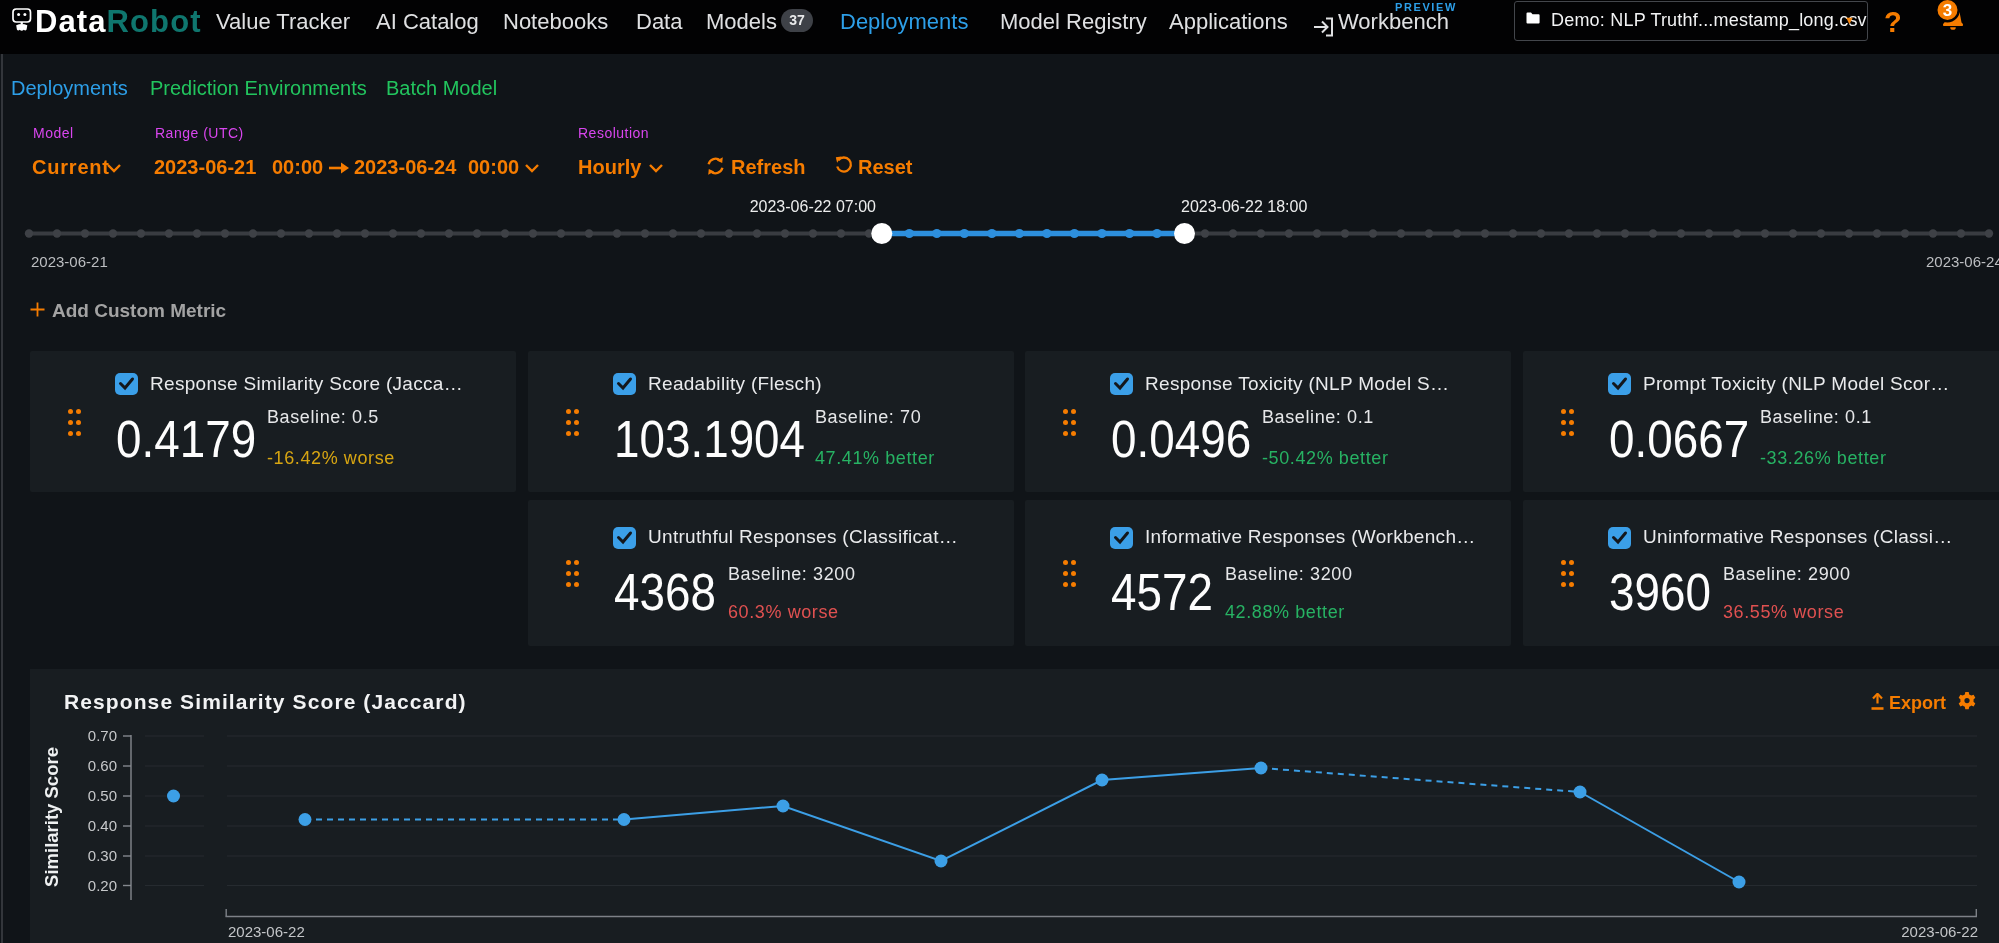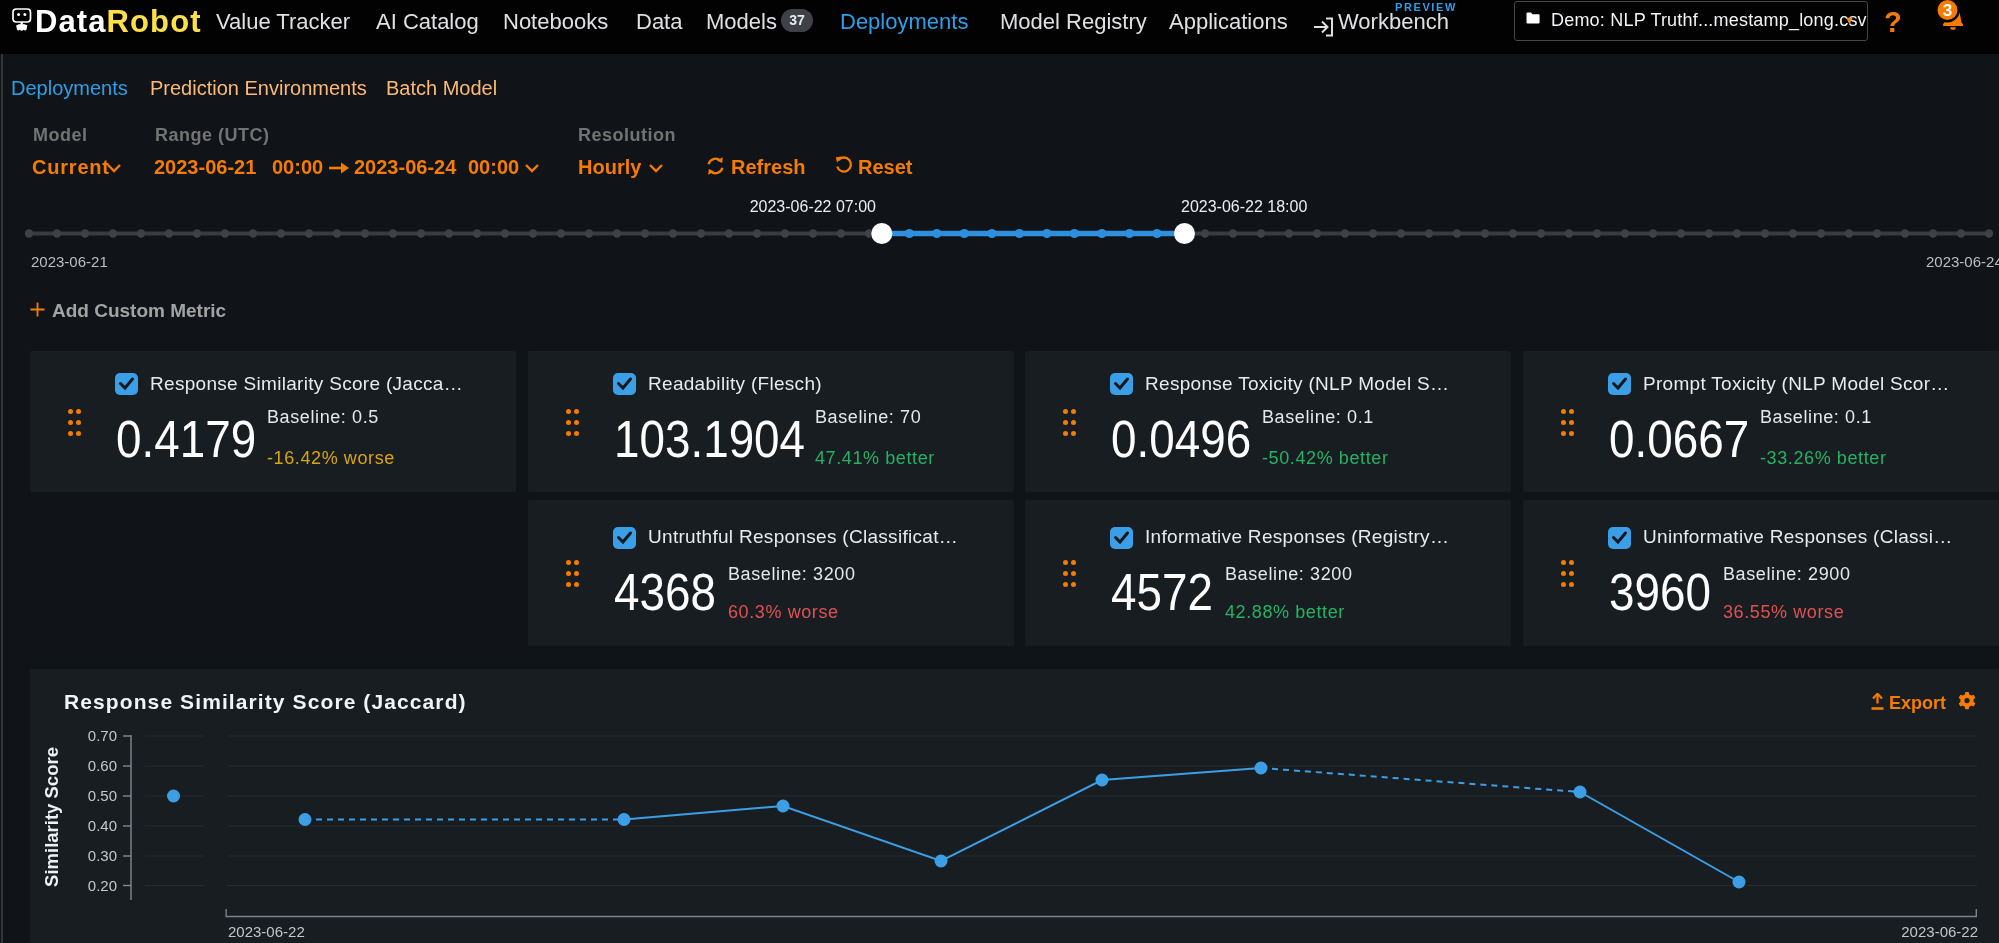--- a/index.html
+++ b/index.html
@@ -6,24 +6,24 @@
   html,body { background:#101418; overflow:hidden; }
   body { font-family:"Liberation Sans", sans-serif; }
   #page { position:relative; width:1999px; height:943px; overflow:hidden; background:#101418; }
   .abs { position:absolute; }
   
   #topnav { position:absolute; left:0; top:0; width:1999px; height:54px; background:#020203; }
   .navitem { position:absolute; top:8.5px; font-size:22px; line-height:26px; color:#dfe0e2; white-space:nowrap; }
   .navitem.active { color:#2d9fe8; }
   #leftline { position:absolute; left:1px; top:54px; width:2px; height:889px; background:#33363b; }
   
-  .subitem { position:absolute; top:75.5px; font-size:20px; line-height:24px; color:#fdba74; white-space:nowrap; }
+  .subitem { position:absolute; top:75.5px; font-size:20px; line-height:24px; color:#22c55e; white-space:nowrap; }
   .subitem.active { color:#2d9fe8; }
   
-  .ctl-label { position:absolute; top:125px; font-size:18px; letter-spacing:0.5px; font-weight:bold; color:#737373; white-space:nowrap; }
+  .ctl-label { position:absolute; top:125px; font-size:14px; letter-spacing:0.5px; font-weight:normal; color:#d946ef; white-space:nowrap; }
   .ctl-value { position:absolute; top:156px; font-size:20px; font-weight:bold; color:#f57c00; white-space:nowrap; }
   
   .card { position:absolute; width:486px; background:#181d21; border-radius:2px; }
   .row1 { top:351px; height:141px; }
   .row2 { top:500px; height:146px; }
   .handle { position:absolute; left:38px; top:50%; margin-top:-13px; width:13px; height:27px; }
   .handle i { position:absolute; width:5px; height:5px; border-radius:50%; background:#f57c00; }
   .cb { position:absolute; left:85px; top:22px; width:23px; height:22px; background:#3b9fe8; border-radius:5px; }
   .cardtitle { position:absolute; left:120px; font-size:19px; letter-spacing:0.3px; line-height:19px; color:#e9eaec; white-space:nowrap; }
   .bignum { position:absolute; left:86px; font-size:52px; color:#fdfdfd; transform:scaleX(0.881); transform-origin:left top; line-height:52px; }
@@ -40,21 +40,21 @@
 <body>
 <div id="page">
   <div id="topnav">
     <svg class="abs" style="left:12px;top:8px" width="20" height="24" viewBox="0 0 20 24">
       <rect x="1" y="1" width="17.5" height="13" rx="3.2" fill="none" stroke="#ffffff" stroke-width="1.7"></rect>
       <circle cx="6.6" cy="6.5" r="1.5" fill="#ffffff"></circle>
       <circle cx="12.9" cy="6.5" r="1.5" fill="#ffffff"></circle>
       <path d="M9.75 14 L9.75 16" stroke="#ffffff" stroke-width="2.2"></path>
       <path d="M4.2 17.2 Q9.75 14.8 15.3 17.2 L14.6 21.5 Q13.5 23.2 11.8 21.8 Q9.75 23.8 7.7 21.8 Q6 23.2 4.9 21.5 Z" fill="#ffffff"></path>
     </svg>
-    <div class="abs" style="left:35px;top:3px;font-size:31px;font-weight:bold;letter-spacing:1.1px;line-height:38px;white-space:nowrap"><span style="color:#ffffff">Data</span><span style="color:#fde047">Robot</span></div>
+    <div class="abs" style="left:35px;top:3px;font-size:31px;font-weight:bold;letter-spacing:1.1px;line-height:38px;white-space:nowrap"><span style="color:#ffffff">Data</span><span style="color:#0f766e">Robot</span></div>
     <span class="navitem" style="left:216px">Value Tracker</span>
     <span class="navitem" style="left:376px">AI Catalog</span>
     <span class="navitem" style="left:503px">Notebooks</span>
     <span class="navitem" style="left:636px">Data</span>
     <span class="navitem" style="left:706px">Models</span>
     <span class="abs" style="left:781px;top:9px;width:32px;height:23px;border-radius:12px;background:#3e4147;color:#e8e9ea;font-size:14px;font-weight:bold;text-align:center;line-height:23px">37</span>
     <span class="navitem active" style="left:840px">Deployments</span>
     <span class="navitem" style="left:1000px">Model Registry</span>
     <span class="navitem" style="left:1169px">Applications</span>
     <svg class="abs" style="left:1313px;top:16px" width="22" height="22" viewBox="0 0 22 22">
@@ -303,21 +303,21 @@
         <i style="left:0;top:11px"></i>
         <i style="left:8px;top:11px"></i>
         <i style="left:0;top:22px"></i>
         <i style="left:8px;top:22px"></i>
       </span>
     <span class="cb" style="top:27px">
         <svg style="position:absolute;left:2px;top:1px" width="19" height="19" viewBox="0 0 19 19">
           <path d="M3.5 9.5 L8 14 L15.5 5" fill="none" stroke="#14171c" stroke-width="3" stroke-linecap="round"></path>
         </svg>
       </span>
-    <span class="cardtitle" style="top:27px">Informative Responses (Registry…</span>
+    <span class="cardtitle" style="top:27px">Informative Responses (Workbench…</span>
     <span class="bignum" style="top:66.3px">4572</span>
     <span class="bl" style="left:200px;top:65px">Baseline: 3200</span>
     <span class="pct good" style="left:200px;top:103px">42.88% better</span>
   </div>
   <div class="card row2" style="left:1523px">
     <span class="handle">
         <i style="left:0;top:0"></i>
         <i style="left:8px;top:0"></i>
         <i style="left:0;top:11px"></i>
         <i style="left:8px;top:11px"></i>

